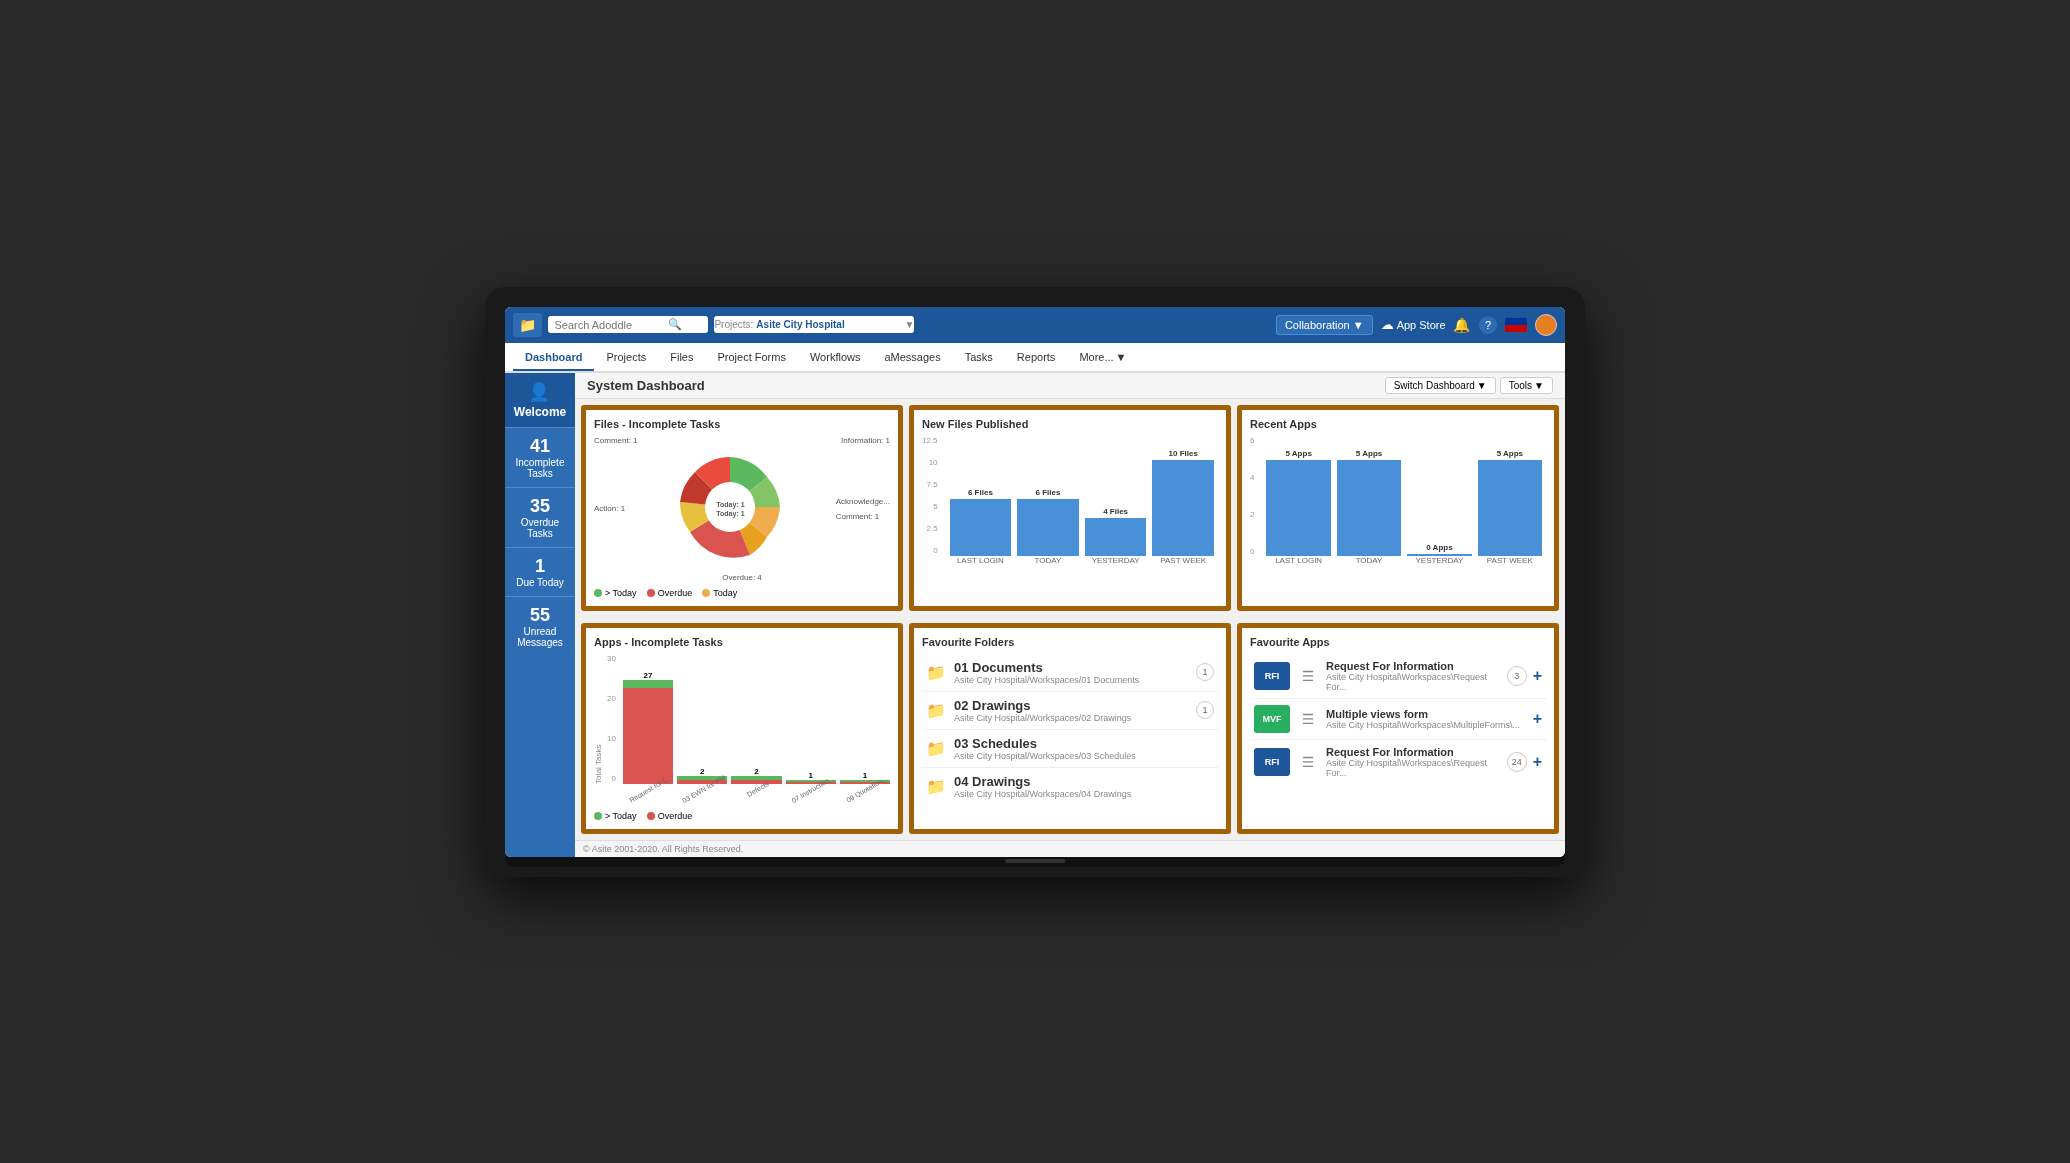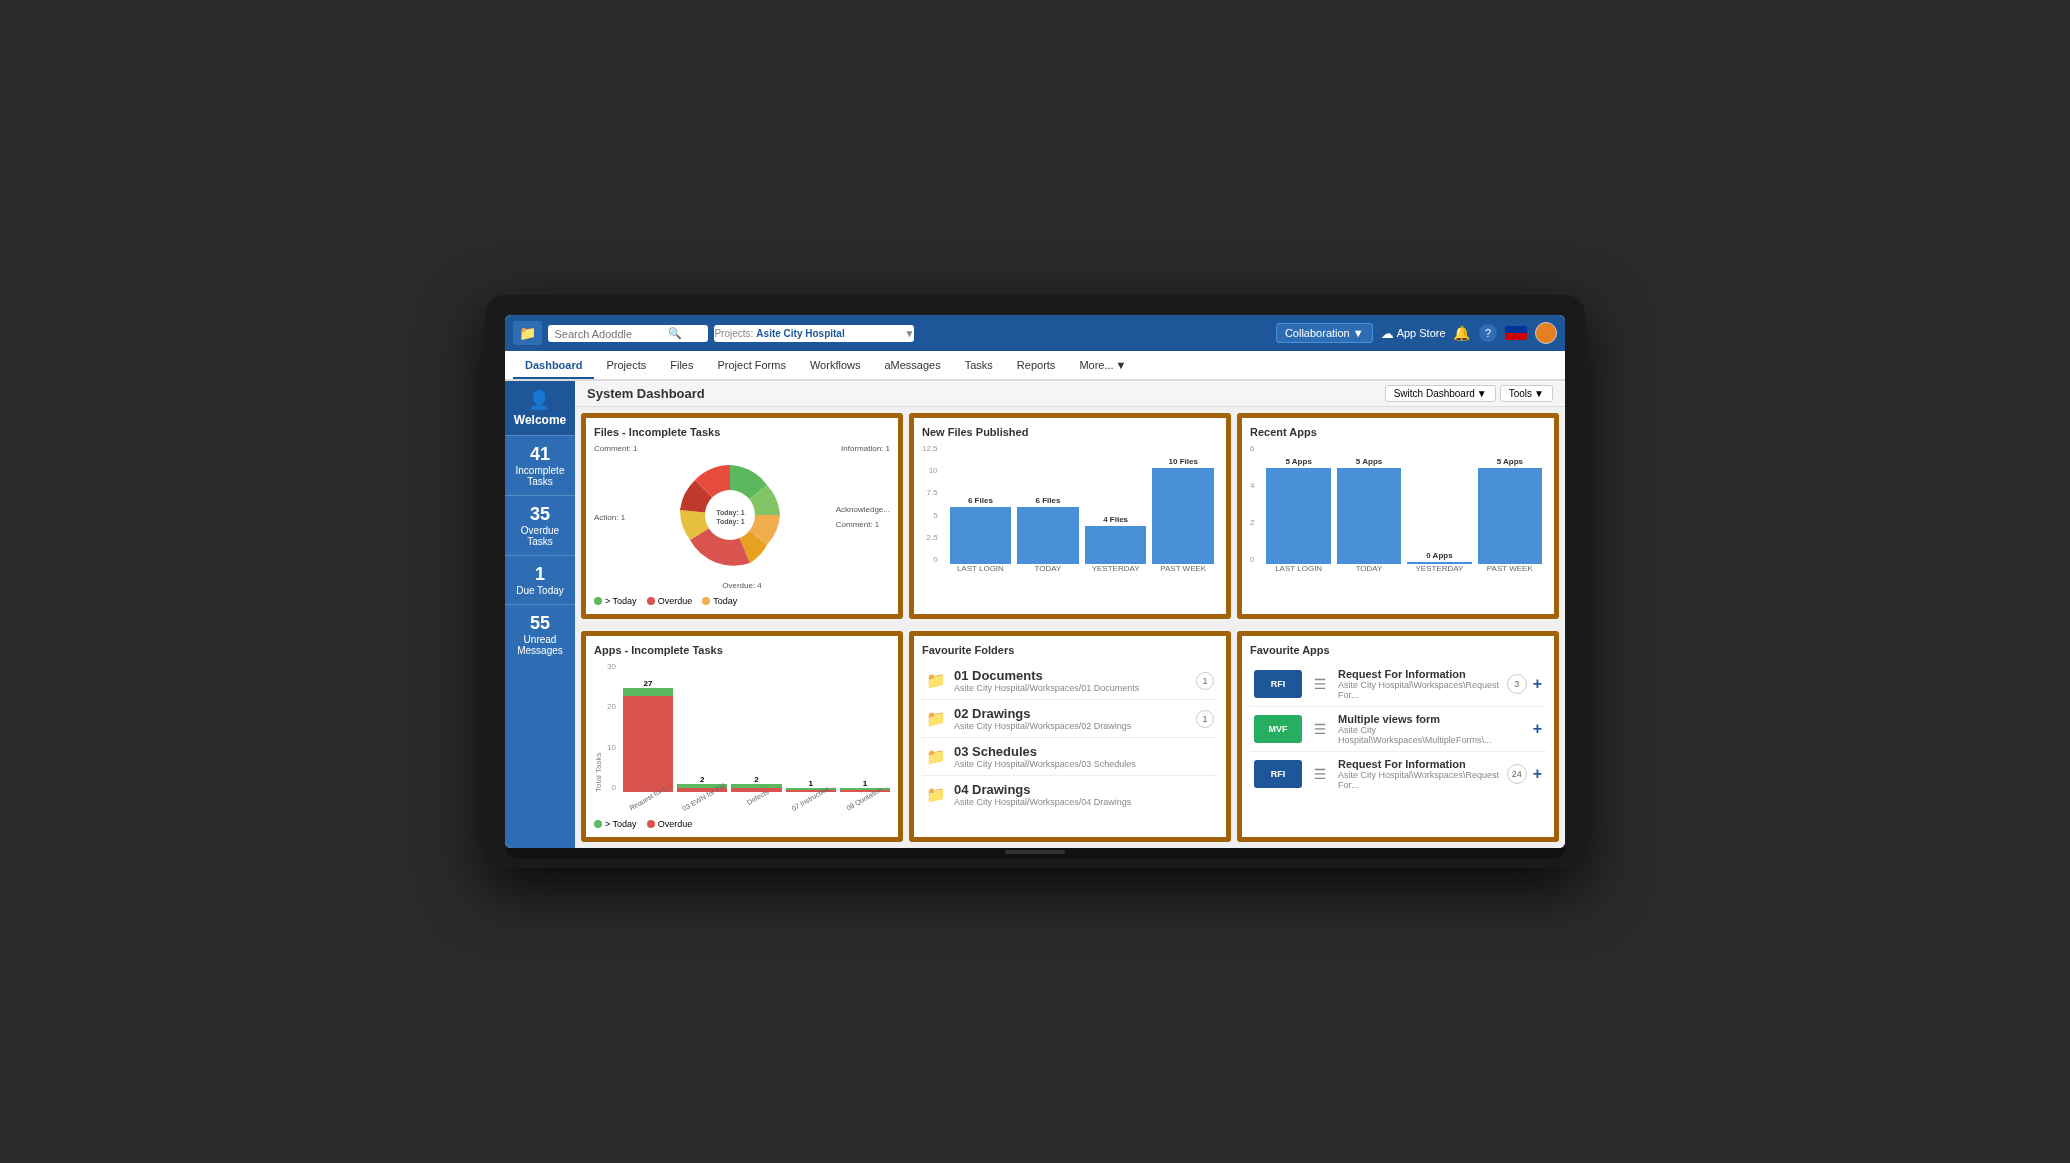--- a/index.html
+++ b/index.html
@@ -319,21 +319,21 @@
       border-bottom: 1px solid #eee;
       gap: 6px;
       cursor: pointer;
     }
     .app-item:last-child { border-bottom: none; }
     .app-icon-box {
       background: #1e5799;
       color: white;
       font-size: 9px;
       font-weight: bold;
-      width: 48px;
+      width: 36px;
       height: 28px;
       display: flex;
       align-items: center;
       justify-content: center;
       border-radius: 3px;
       flex-shrink: 0;
     }
     .app-list-icon {
       color: #888;
       font-size: 14px;
@@ -770,20 +770,23 @@
                 <div class="app-name">Request For Information</div>
                 <div class="app-path">Asite City Hospital\Workspaces\Request For...</div>
               </div>
               <div class="app-badge">24</div>
               <span class="app-add">+</span>
             </div>
           </div>
         </div>
 
 
+        <div class="footer">
+          <span>© Asite 2001-2020. All Rights Reserved.</span>
+        </div>
 
       </div>
     </div>
   </div>
   <div style="height:10px;background:#111;border-radius:0 0 20px 20px;text-align:center;padding-top:2px;">
     <div style="width:60px;height:4px;background:#333;border-radius:2px;margin:0 auto;"></div>
   </div>
 </div>
 
 </body></html>

